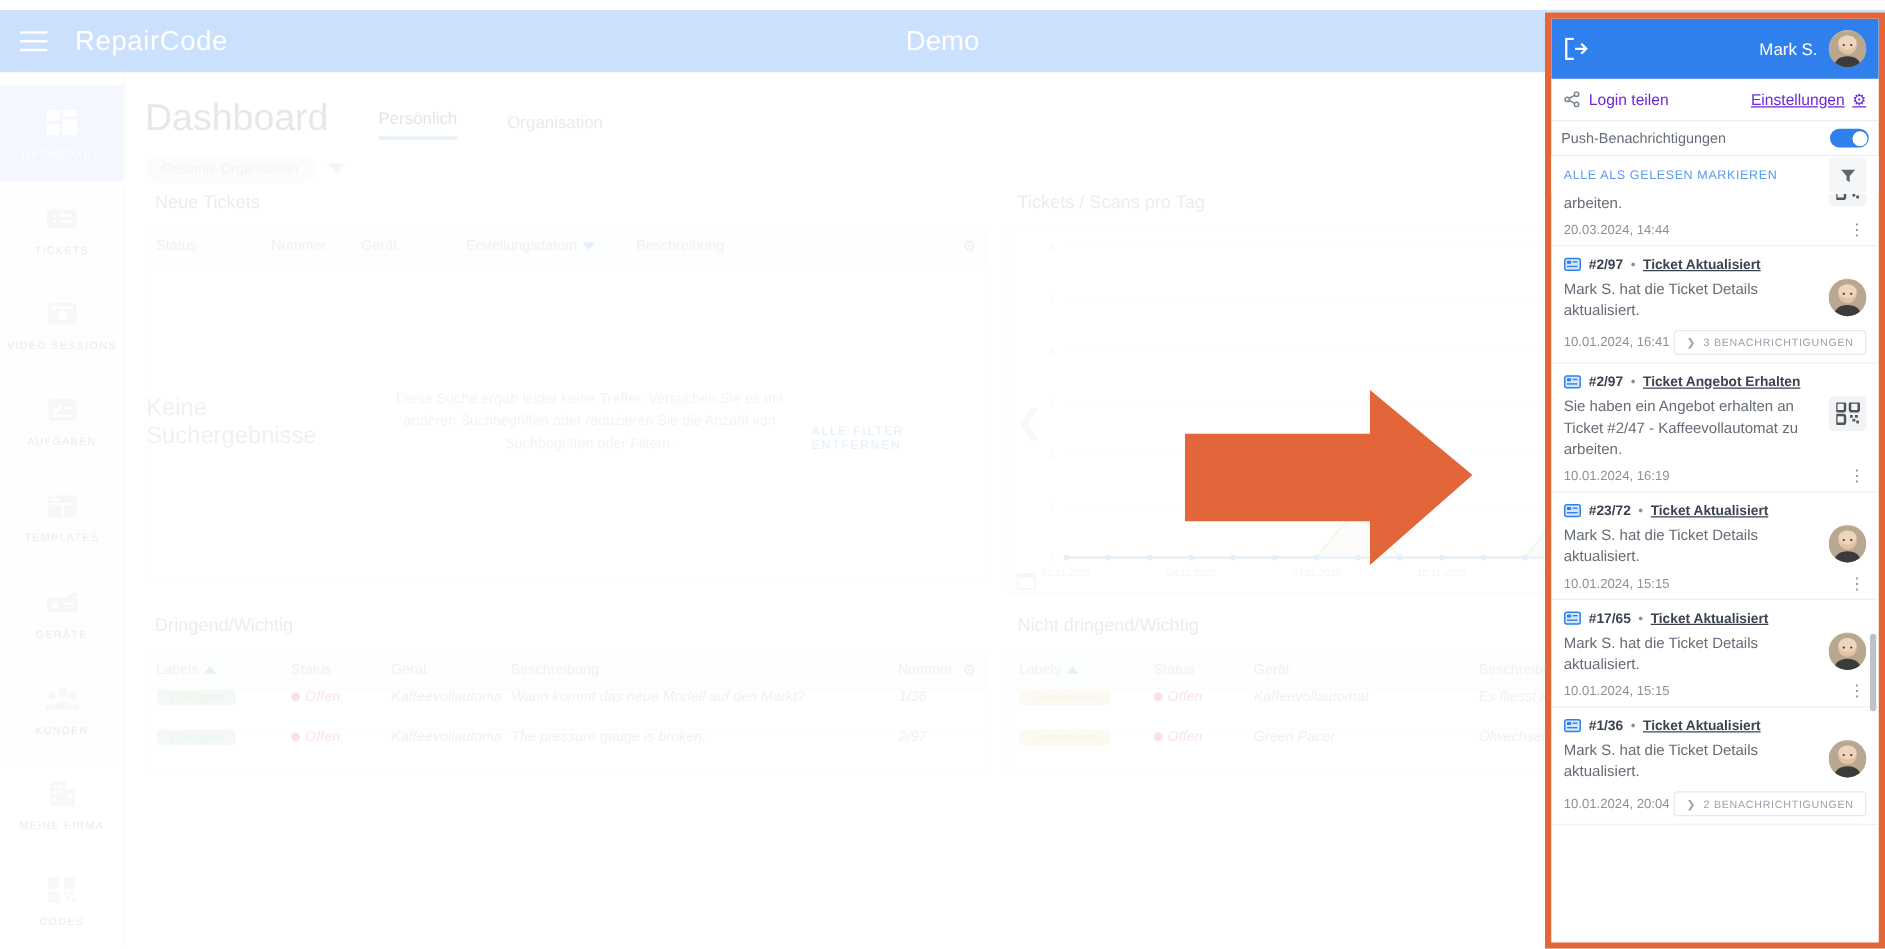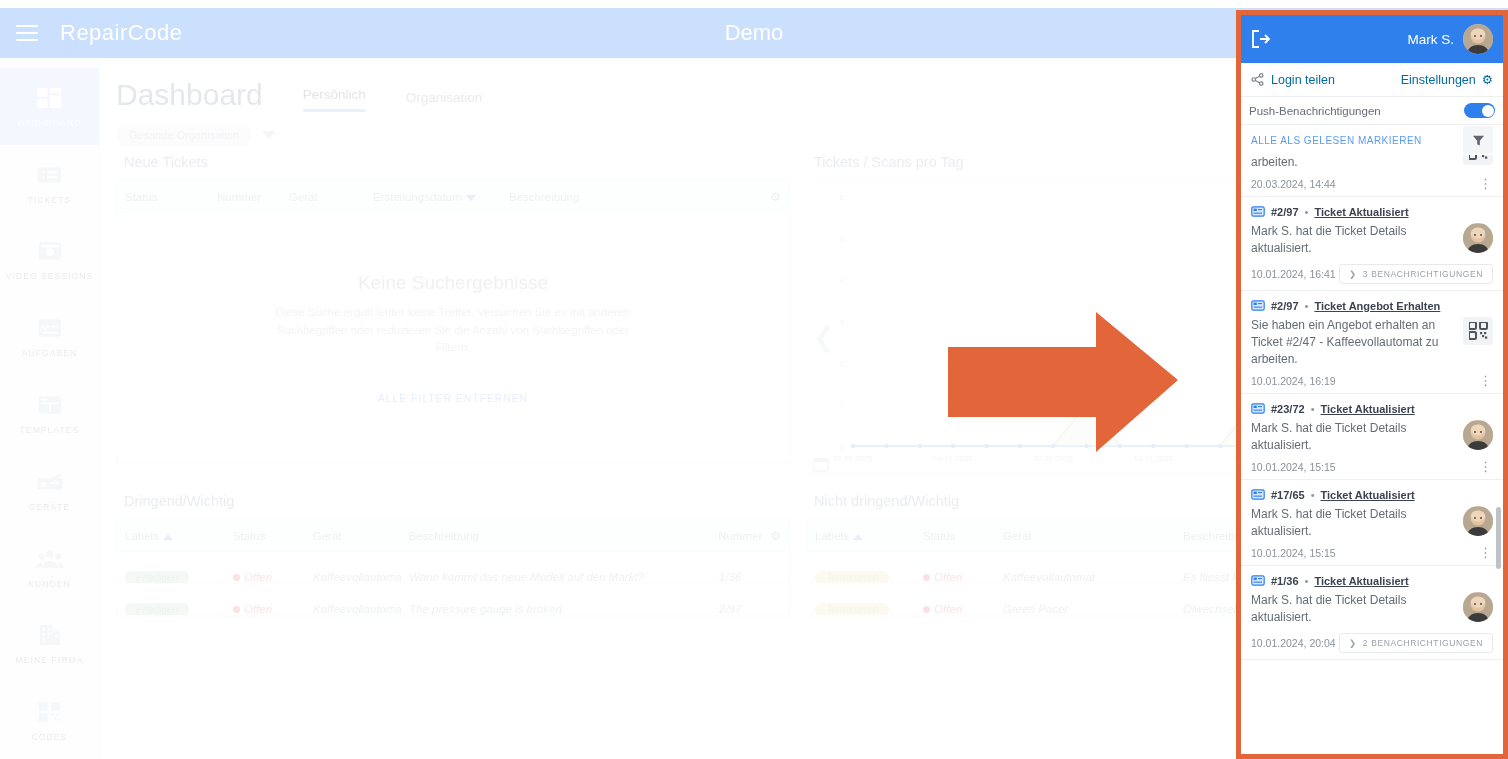--- a/index.html
+++ b/index.html
@@ -59,34 +59,34 @@
   .panels { display:flex; gap:0; padding:0 8px; }
   .col { width:690px; padding:0 8px; }
   .sec-title { font-size:14.5px; color:#a5adb8; margin:8px 0 10px 8px; }
 
   .card { background:#fff; border:1px solid #f0f2f5; border-radius:3px; }
   .thead { display:flex; align-items:center; background:#fafbfc; border-bottom:1px solid #f0f2f5;
     height:32px; font-size:11.5px; color:#b4bcc6; }
   .thead .th { padding:0 8px; }
   .gear { margin-left:auto; margin-right:8px; color:#b4bcc6; font-size:12px; }
 
-  .empty-wrap { height:250px; display:flex; flex-direction:column; align-items:center;
+  .empty-wrap { height:250px; display:flex; flex-direction:row; align-items:center;
     justify-content:center; gap:10px; }
   .empty-title { font-size:19px; color:#b9c0c9; }
   .empty-sub { font-size:11.5px; color:#c6ccd4; text-align:center; width:360px; line-height:1.55; }
   .empty-link { font-size:10px; color:#8fb6ef; letter-spacing:1.2px; margin-top:26px; }
 
   
   .chart-box { position:relative; height:295px; }
   .chart-inner { position:absolute; inset:0; }
   .nav-chev { position:absolute; left:6px; top:48%; font-size:26px; color:#dfe3e8; }
   .cal-ic { position:absolute; left:6px; bottom:2px; color:#d5dae0; }
 
   
-  .trow { display:flex; align-items:flex-end; height:32px; font-size:11.5px; color:#b6bdc6;
+  .trow { display:flex; align-items:flex-start; height:32px; font-size:11.5px; color:#b6bdc6;
     border-bottom:1px solid #f6f7f9;font-style:italic; }
   .trow .td { padding:0 8px; overflow:hidden; white-space:nowrap; }
   .badge { font-size:10px; padding:4px 11px; border-radius:12px; }
   .badge.green { background:#cfe8d4; color:#a9cfb1; }
   .badge.yellow { background:#f2ecc0; color:#d9cf87; }
   .status-open { color:#f08a96; font-size:11.5px; }
   .dot { display:inline-block; width:7px; height:7px; border-radius:50%; background:#ef7a88; margin-right:4px; }
   .sort-up { display:inline-block; width:0;height:0;border-left:5px solid transparent;
     border-right:5px solid transparent;border-bottom:6px solid #8fb6ef; margin-left:4px; }
   .sort-dn { display:inline-block; width:0;height:0;border-left:5px solid transparent;
@@ -103,23 +103,23 @@
   }
   .nf-head { background:#2f80ed; height:48px; display:flex; align-items:center;
     padding:0 10px; flex:0 0 auto; }
   .nf-user { color:#fff; font-size:13.5px; margin-left:auto; margin-right:9px; }
   .avatar { width:30px; height:30px; border-radius:50%; overflow:hidden; flex:0 0 auto;
     background:#cbb8a4; position:relative; }
   .avatar .face { position:absolute; left:50%; top:52%; transform:translate(-50%,-50%);
     width:30px; height:30px; }
 
   .nf-links { height:34px; display:flex; align-items:center; padding:0 10px;
-    border-bottom:1px solid #eceef1; font-size:12.5px; color:#0369a1; flex:0 0 auto; }
+    border-bottom:1px solid #eceef1; font-size:12.5px; color:#6d28d9; flex:0 0 auto; }
   .nf-links .left { display:flex; align-items:center; gap:7px; }
-  .nf-links .right { margin-left:auto; display:flex; align-items:center; gap:6px; }
+  .nf-links .right { margin-left:auto; display:flex; align-items:center; gap:6px;text-decoration:underline; }
 
   .nf-push { height:28px; display:flex; align-items:center; padding:0 8px;
     border-bottom:1px solid #eceef1; font-size:11.5px; color:#666d76; flex:0 0 auto; }
   .toggle { margin-left:auto; width:31px; height:15px; border-radius:8px; background:#2f80ed;
     position:relative; }
   .toggle::after { content:""; position:absolute; right:1.5px; top:1.5px; width:12px; height:12px;
     border-radius:50%; background:#fff; }
 
   .nf-actions { height:30px; display:flex; align-items:center; padding:0 10px; flex:0 0 auto;
     position:relative; z-index:2; background:#fff; }

